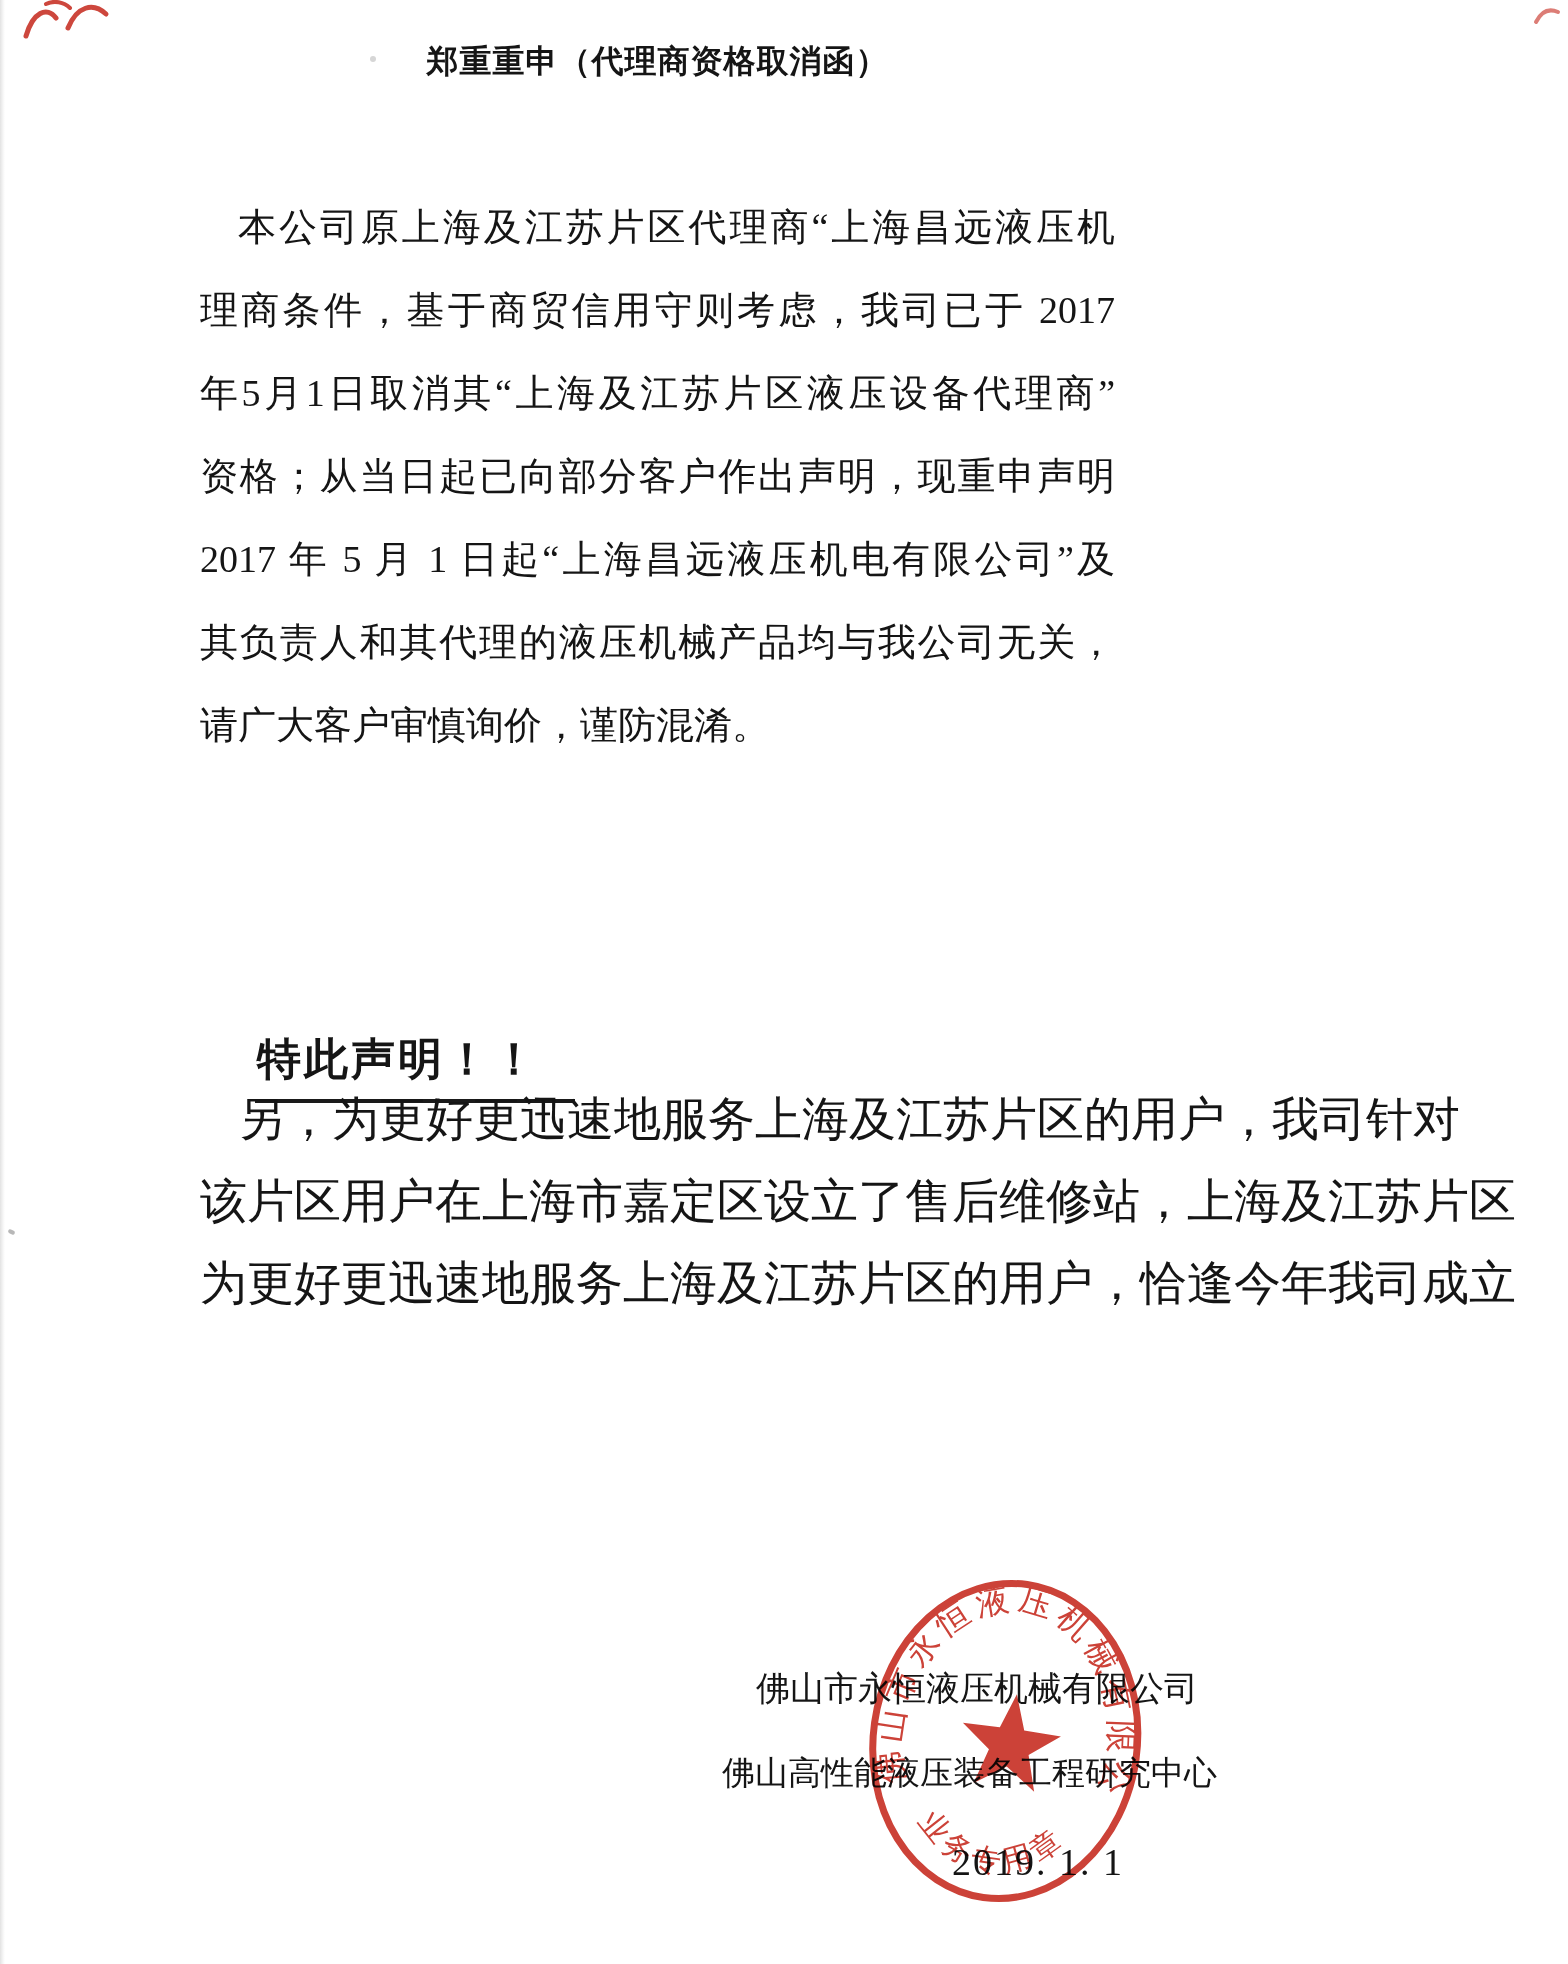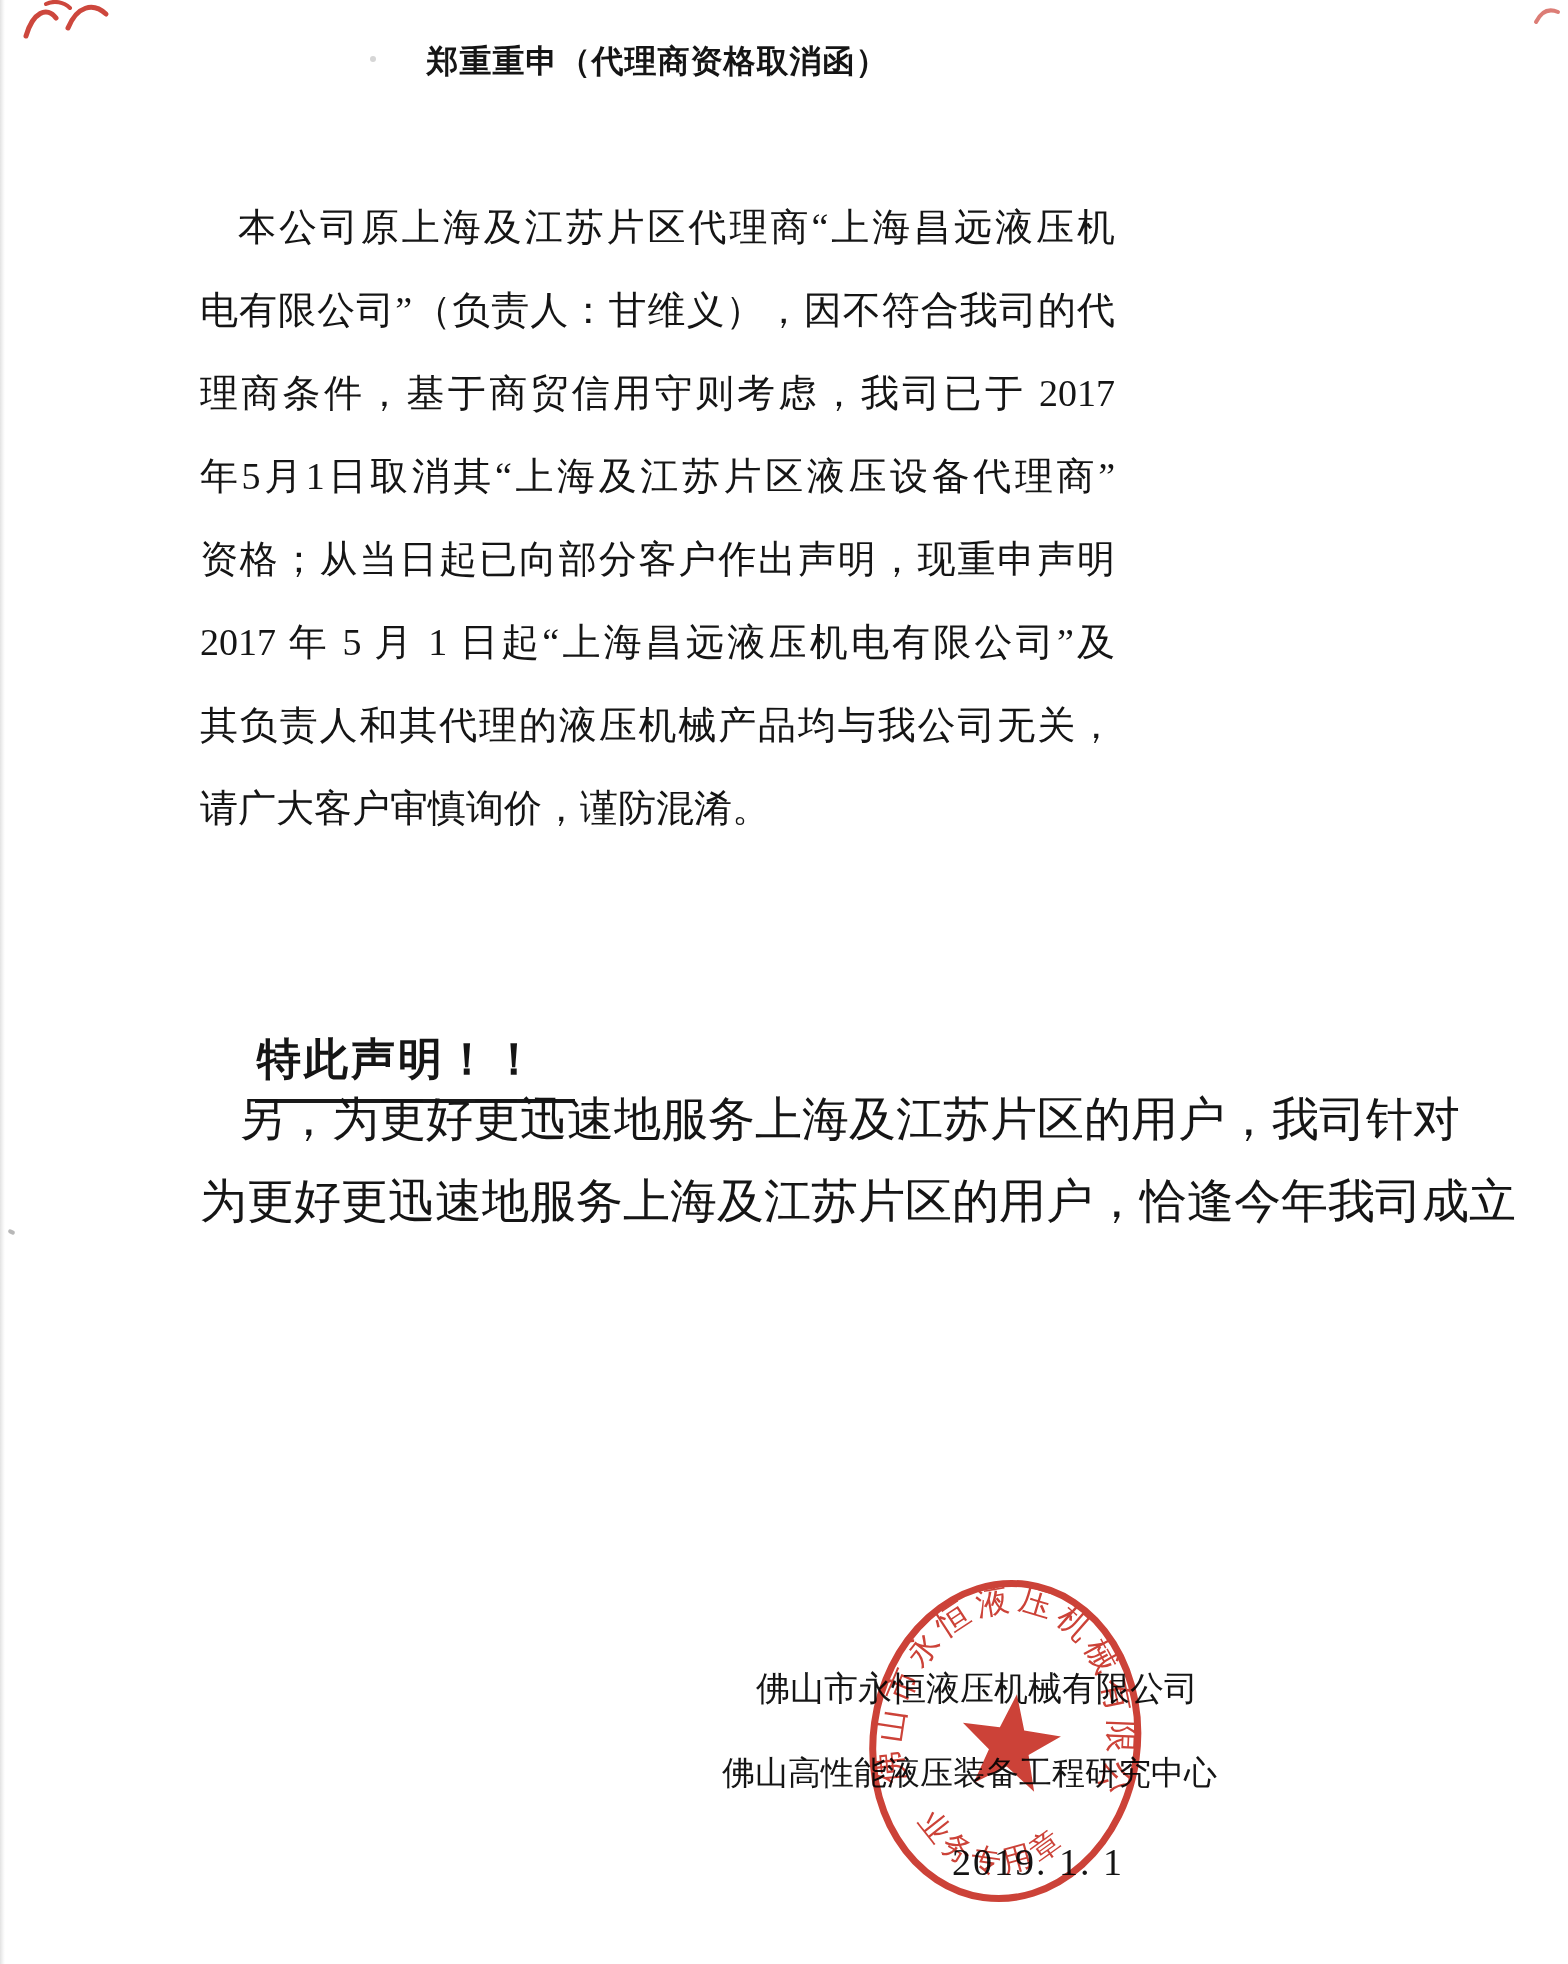--- a/index.html
+++ b/index.html
@@ -69,33 +69,33 @@
   <path d="M4 20 Q 12 4, 26 10" fill="none" stroke="#c5281c" stroke-width="4" stroke-linecap="round"></path>
 </svg>
 
 <div class="speck1"></div>
 <div class="speck2"></div>
 
 <div class="doc-title">郑重重申（代理商资格取消函）</div>
 
 <div class="p1">
   <div class="l ind1">本公司原上海及江苏片区代理商“上海昌远液压机</div>
-  <div class="l">电有限公司”（负责人：甘维义），因不符合我司的代</div>
   <div class="l">理商条件，基于商贸信用守则考虑，我司已于 2017</div>
   <div class="l">年5月1日取消其“上海及江苏片区液压设备代理商”</div>
   <div class="l">资格；从当日起已向部分客户作出声明，现重申声明</div>
   <div class="l">2017 年 5 月 1 日起“上海昌远液压机电有限公司”及</div>
   <div class="l">其负责人和其代理的液压机械产品均与我公司无关，</div>
   <div class="l last">请广大客户审慎询价，谨防混淆。</div>
 </div>
 
 <div class="declaration">特此声明！！</div>
 
 <div class="p2">
   <div class="l ind1">另，为更好更迅速地服务上海及江苏片区的用户，我司针对</div>
+  <div class="l">该片区用户在上海市嘉定区设立了售后维修站，上海及江苏片区</div>
   <div class="l">为更好更迅速地服务上海及江苏片区的用户，恰逢今年我司成立</div>
 </div>
 
 <div class="sig-company">佛山市永恒液压机械有限公司</div>
 <div class="sig-research">佛山高性能液压装备工程研究中心</div>
 <div class="sig-date">2019. 1. 1</div>
 
 <svg class="stamp" viewBox="0 0 310 348">
   <ellipse cx="155" cy="172" rx="132" ry="158" fill="none" stroke="#c5281c" stroke-width="7"></ellipse>
   <path id="sealTopArc" d="M 61 227 A 104 130 0 1 1 249 227" fill="none"></path>

